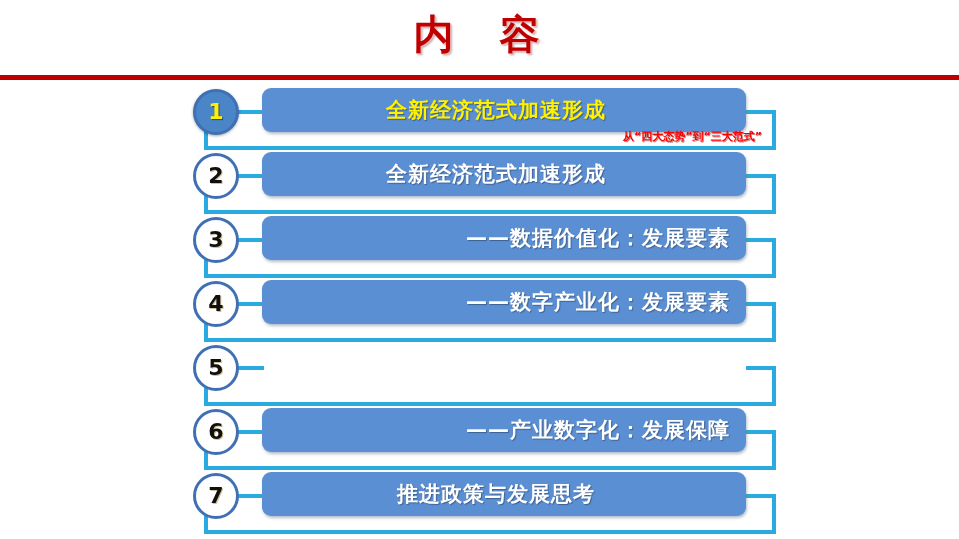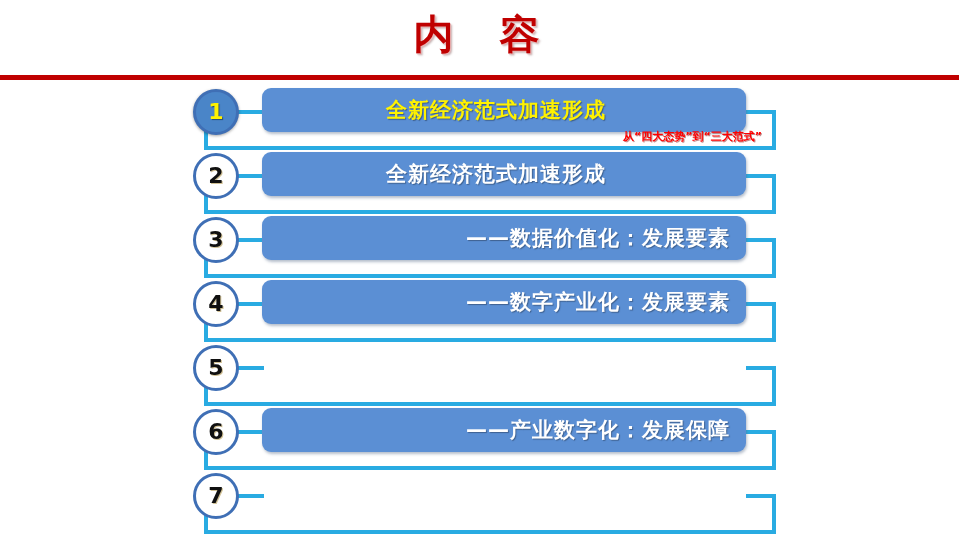--- a/index.html
+++ b/index.html
@@ -213,14 +213,17 @@
         <div class="bar-label right">——产业数字化：发展保障</div>
       </div>
     </div>
     <div class="row" style="top: 384px;">
       <div class="conn-left-stub"></div>
       <div class="conn-vert"></div>
       <div class="conn-bottom"></div>
       <div class="conn-right-stub"></div>
       <div class="conn-right"></div>
       <div class="num-circle">7</div>
+      <div class="bar">
+        <div class="bar-label">推进政策与发展思考</div>
+      </div>
     </div>
   </div>
 
 </body></html>

